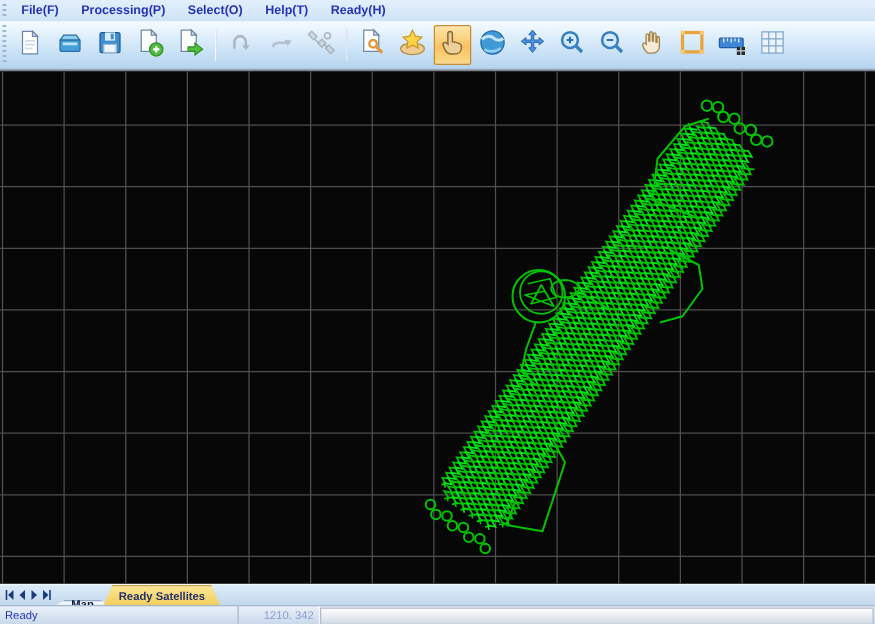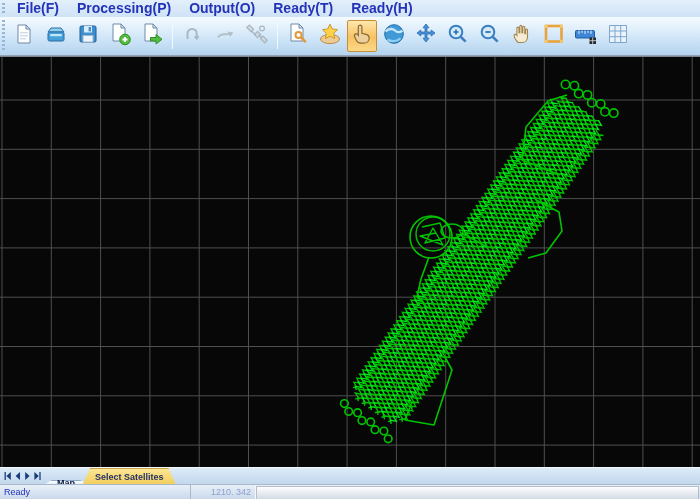--- a/index.html
+++ b/index.html
@@ -4,21 +4,21 @@
 <style>
   * { margin:0; padding:0; box-sizing:border-box; }
   html,body { width:700px; height:499px; overflow:hidden;
     font-family:"Liberation Sans", sans-serif; background:#cfe3f6; }
 
   
   .menubar { height:17px; background:linear-gradient(#e3effb,#cfe3f6);
     display:flex; align-items:center; padding-left:8px; position:relative; }
   .menubar::before, .toolbar::before { content:""; position:absolute; left:2px; top:3px; bottom:3px;
     width:3px; background:repeating-linear-gradient(#9ab6d6 0 2px, transparent 2px 4px); }
-  .menu-item { font-size:14px; font-weight:bold; color:#2433b8; padding:0 9px;
+  .menu-item { font-size:10px; font-weight:bold; color:#2433b8; padding:0 9px;
     height:15px; line-height:15px; cursor:default; }
 
   
   .toolbar { height:39px; background:linear-gradient(#f5fbff,#cde4f7 60%,#b4d3ee);
     display:flex; align-items:center; padding-left:8px; position:relative;
     border-bottom:1px solid #93a2b4; }
   .tb-btn { width:30px; height:32px; margin:0 1px; border:1px solid transparent; border-radius:2px;
     display:flex; align-items:center; justify-content:center; }
   .tb-btn svg { width:24px; height:24px; }
   .tb-btn.active { background:linear-gradient(#fde7ab,#f8c263 55%,#fbd989);
@@ -51,22 +51,22 @@
     border-left:1px solid #aab8cc; border-right:1px solid #f5f9fd; white-space:nowrap; }
   .sb-fill { flex:1; margin:1px 1px 1px 0; background:linear-gradient(#fdfdfd,#d3dae4);
     border:1px solid #b4bdca; }
 </style>
 </head>
 <body>
 
 <div class="menubar">
     <div class="menu-item">File(F)</div>
     <div class="menu-item">Processing(P)</div>
-    <div class="menu-item">Output(O)</div>
-    <div class="menu-item">Ready(T)</div>
+    <div class="menu-item">Select(O)</div>
+    <div class="menu-item">Help(T)</div>
     <div class="menu-item">Ready(H)</div>
   </div>
 
 <div class="toolbar">
     <div class="tb-btn">
       <span><svg viewBox="0 0 24 24">
           <path d="M6 3h8l4 4v14H6z" fill="#fdfefe" stroke="#7089a9"></path>
           <path d="M14 3v4h4z" fill="#d7e5f3" stroke="#7089a9"></path>
           <rect x="8" y="10" width="8" height="1.4" fill="#cddcec"></rect>
           <rect x="8" y="13" width="8" height="1.4" fill="#cddcec"></rect>
@@ -298,21 +298,21 @@
         <svg viewBox="0 0 10 10">
           <path d="M7.5 0v10" stroke="#1b3c7a" stroke-width="1.6"></path>
           <path d="M.5 0L6 5 .5 10z" fill="#1b3c7a"></path>
         </svg>
       </span>
     </div>
   <div class="tab active">
     <span>Map</span>
   </div>
   <div class="tab alt">
-    <span>Select Satellites</span>
+    <span>Ready Satellites</span>
   </div>
 </div>
 
 <div class="statusbar">
   <div class="sb-ready">Ready</div>
   <div class="sb-panel">1210. 342</div>
   <div class="sb-fill"></div>
 </div>
 
 </body></html>

